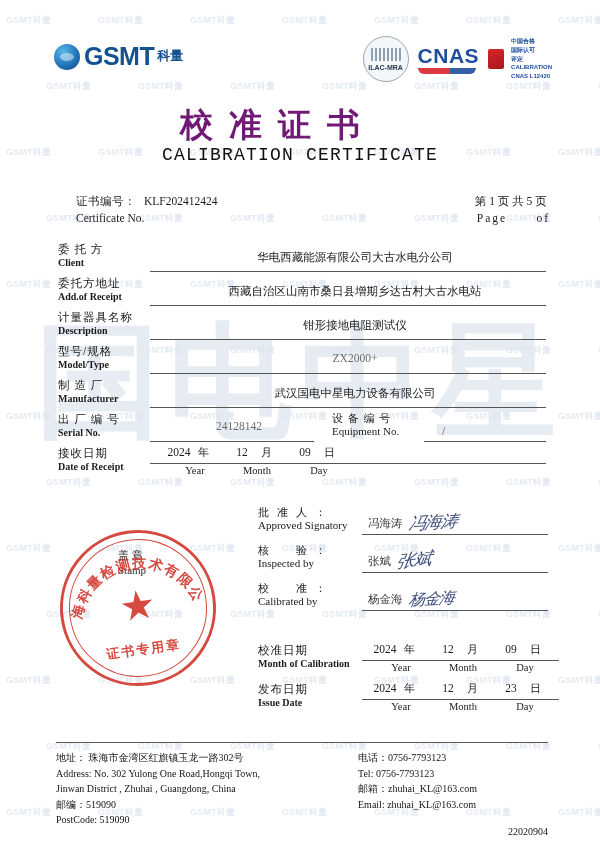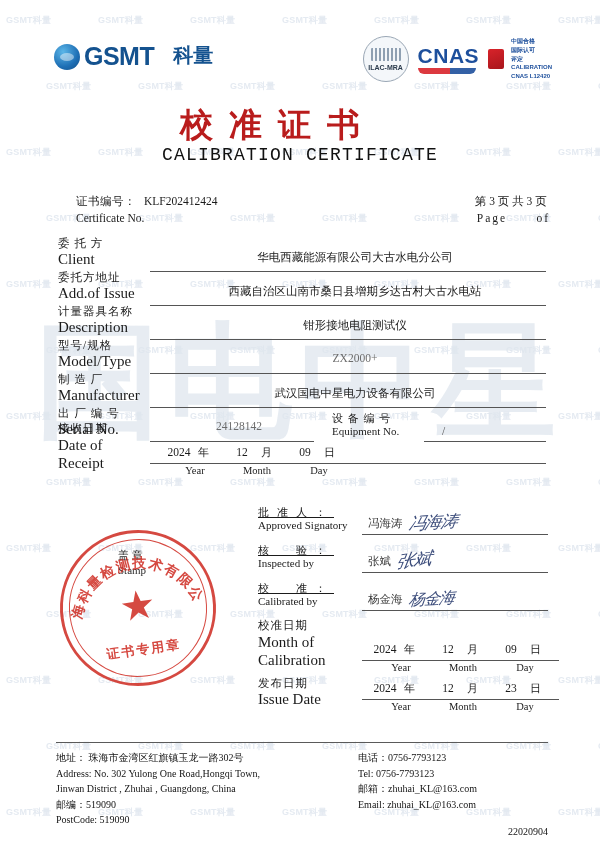--- a/index.html
+++ b/index.html
@@ -89,24 +89,24 @@
   }
   .logo-gsmt {
     font-family: "Liberation Sans", sans-serif;
     font-size: 25px;
     font-weight: bold;
     color: #14528f;
     letter-spacing: -0.5px;
   }
   .logo-cn {
     font-family: "Liberation Sans", sans-serif;
-    font-size: 20px;
+    font-size: 13px;
     font-weight: bold;
     color: #14528f;
-    margin-left: 19px;
+    margin-left: 3px;
     margin-bottom: 2px;
   }
 
   .accred {
     position: absolute;
     right: 48px;
     top: 0;
     display: flex;
     align-items: center;
     gap: 9px;
@@ -182,21 +182,21 @@
   .title-cn {
     position: absolute;
     top: 103px;
     left: 0;
     width: 556px;
     text-align: center;
     font-family: "Liberation Serif", serif;
     font-size: 33px;
     font-weight: bold;
     letter-spacing: 16px;
-    color: #b91c1c;
+    color: #701a75;
   }
   .title-en {
     position: absolute;
     top: 145px;
     left: 0;
     width: 600px;
     text-align: center;
     font-family: "Liberation Mono", monospace;
     font-size: 18px;
     letter-spacing: 1.2px;
@@ -237,21 +237,21 @@
     position: relative;
   }
   .flabel {
     width: 92px;
     flex: 0 0 92px;
     font-size: 11px;
     line-height: 1.25;
     padding-bottom: 3px;
   }
   .flabel .l1 { font-size: 11.5px; letter-spacing: 1px; }
-  .flabel .l2 { font-size: 15px; }
+  .flabel .l2 { font-size: 10px; font-weight: bold; }
   .fval {
     flex: 1;
     border-bottom: 1px solid #555;
     font-size: 11.5px;
     padding: 0 0 4px 14px;
     min-height: 17px;
     position: relative;
     text-align: center;
   }
   .fval.gray { color: #6c6c6c; }
@@ -307,21 +307,21 @@
     display: flex;
     align-items: flex-end;
     height: 38px;
   }
   .sigrow .lab {
     flex: 0 0 104px;
     font-size: 11px;
     line-height: 1.25;
     padding-bottom: 2px;
   }
-  .sigrow .lab .l1 { letter-spacing: 8px; text-decoration: underline; }
+  .sigrow .lab .l1 { letter-spacing: 8px; }
   .sigrow .line {
     flex: 1;
     border-bottom: 1px solid #555;
     display: flex;
     align-items: flex-end;
     padding: 0 0 2px 6px;
     position: relative;
     height: 22px;
   }
   .typed {
@@ -577,42 +577,42 @@
   <div class="title-en">CALIBRATION CERTIFICATE</div>
 
   <div class="certno">
     <div>
       <span class="cn">证书编号：</span><span class="val">KLF202412424</span>
     </div>
     <div>Certificate No.</div>
   </div>
 
   <div class="pageno">
-    <div>第 3 页 共 3 页</div>
+    <div>第 1 页 共 5 页</div>
     <div class="r2">
       <span>Page</span>
       &nbsp;&nbsp;&nbsp;&nbsp;
       <span>of</span>
     </div>
   </div>
 
   <div class="fields">
 
     <div class="frow">
       <div class="flabel">
         <div class="l1">委 托 方</div>
         <div class="l2">Client</div>
       </div>
       <div class="fval">华电西藏能源有限公司大古水电分公司</div>
     </div>
 
     <div class="frow">
       <div class="flabel">
         <div class="l1">委托方地址</div>
-        <div class="l2">Add.of Issue</div>
+        <div class="l2">Add.of Receipt</div>
       </div>
       <div class="fval">西藏自治区山南市桑日县增期乡达古村大古水电站</div>
     </div>
 
     <div class="frow">
       <div class="flabel">
         <div class="l1">计量器具名称</div>
         <div class="l2">Description</div>
       </div>
       <div class="fval">钳形接地电阻测试仪</div>

